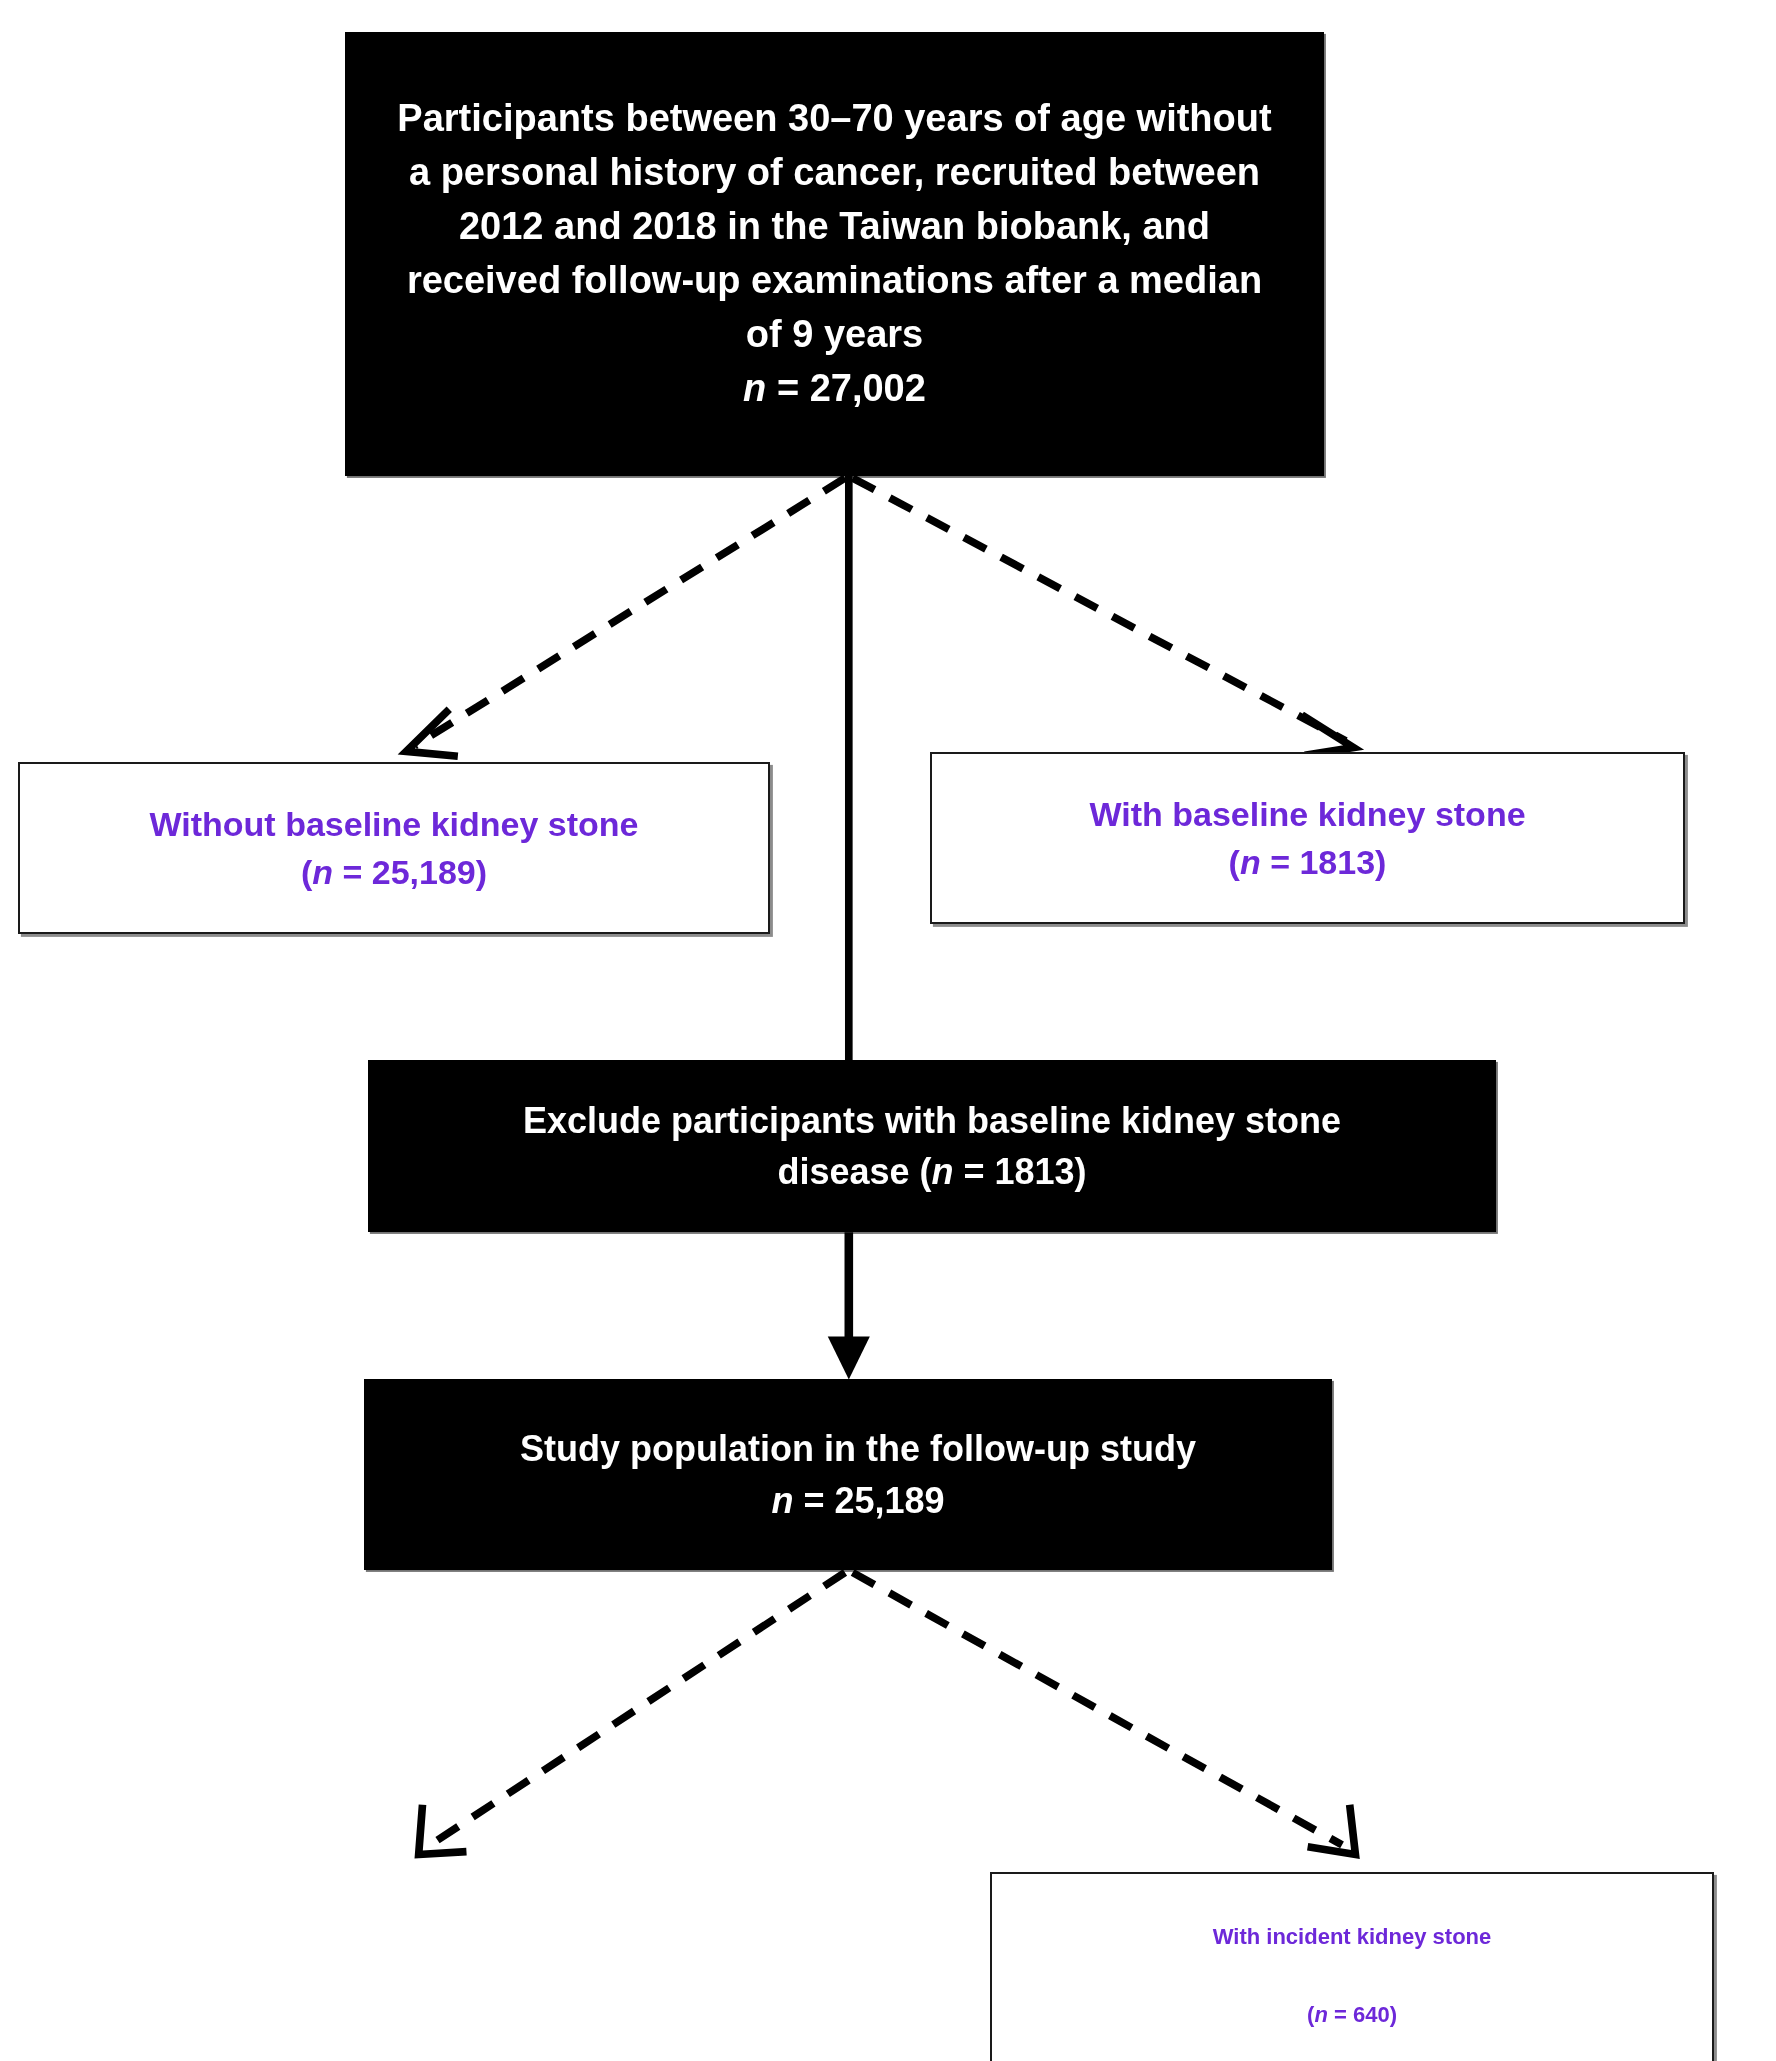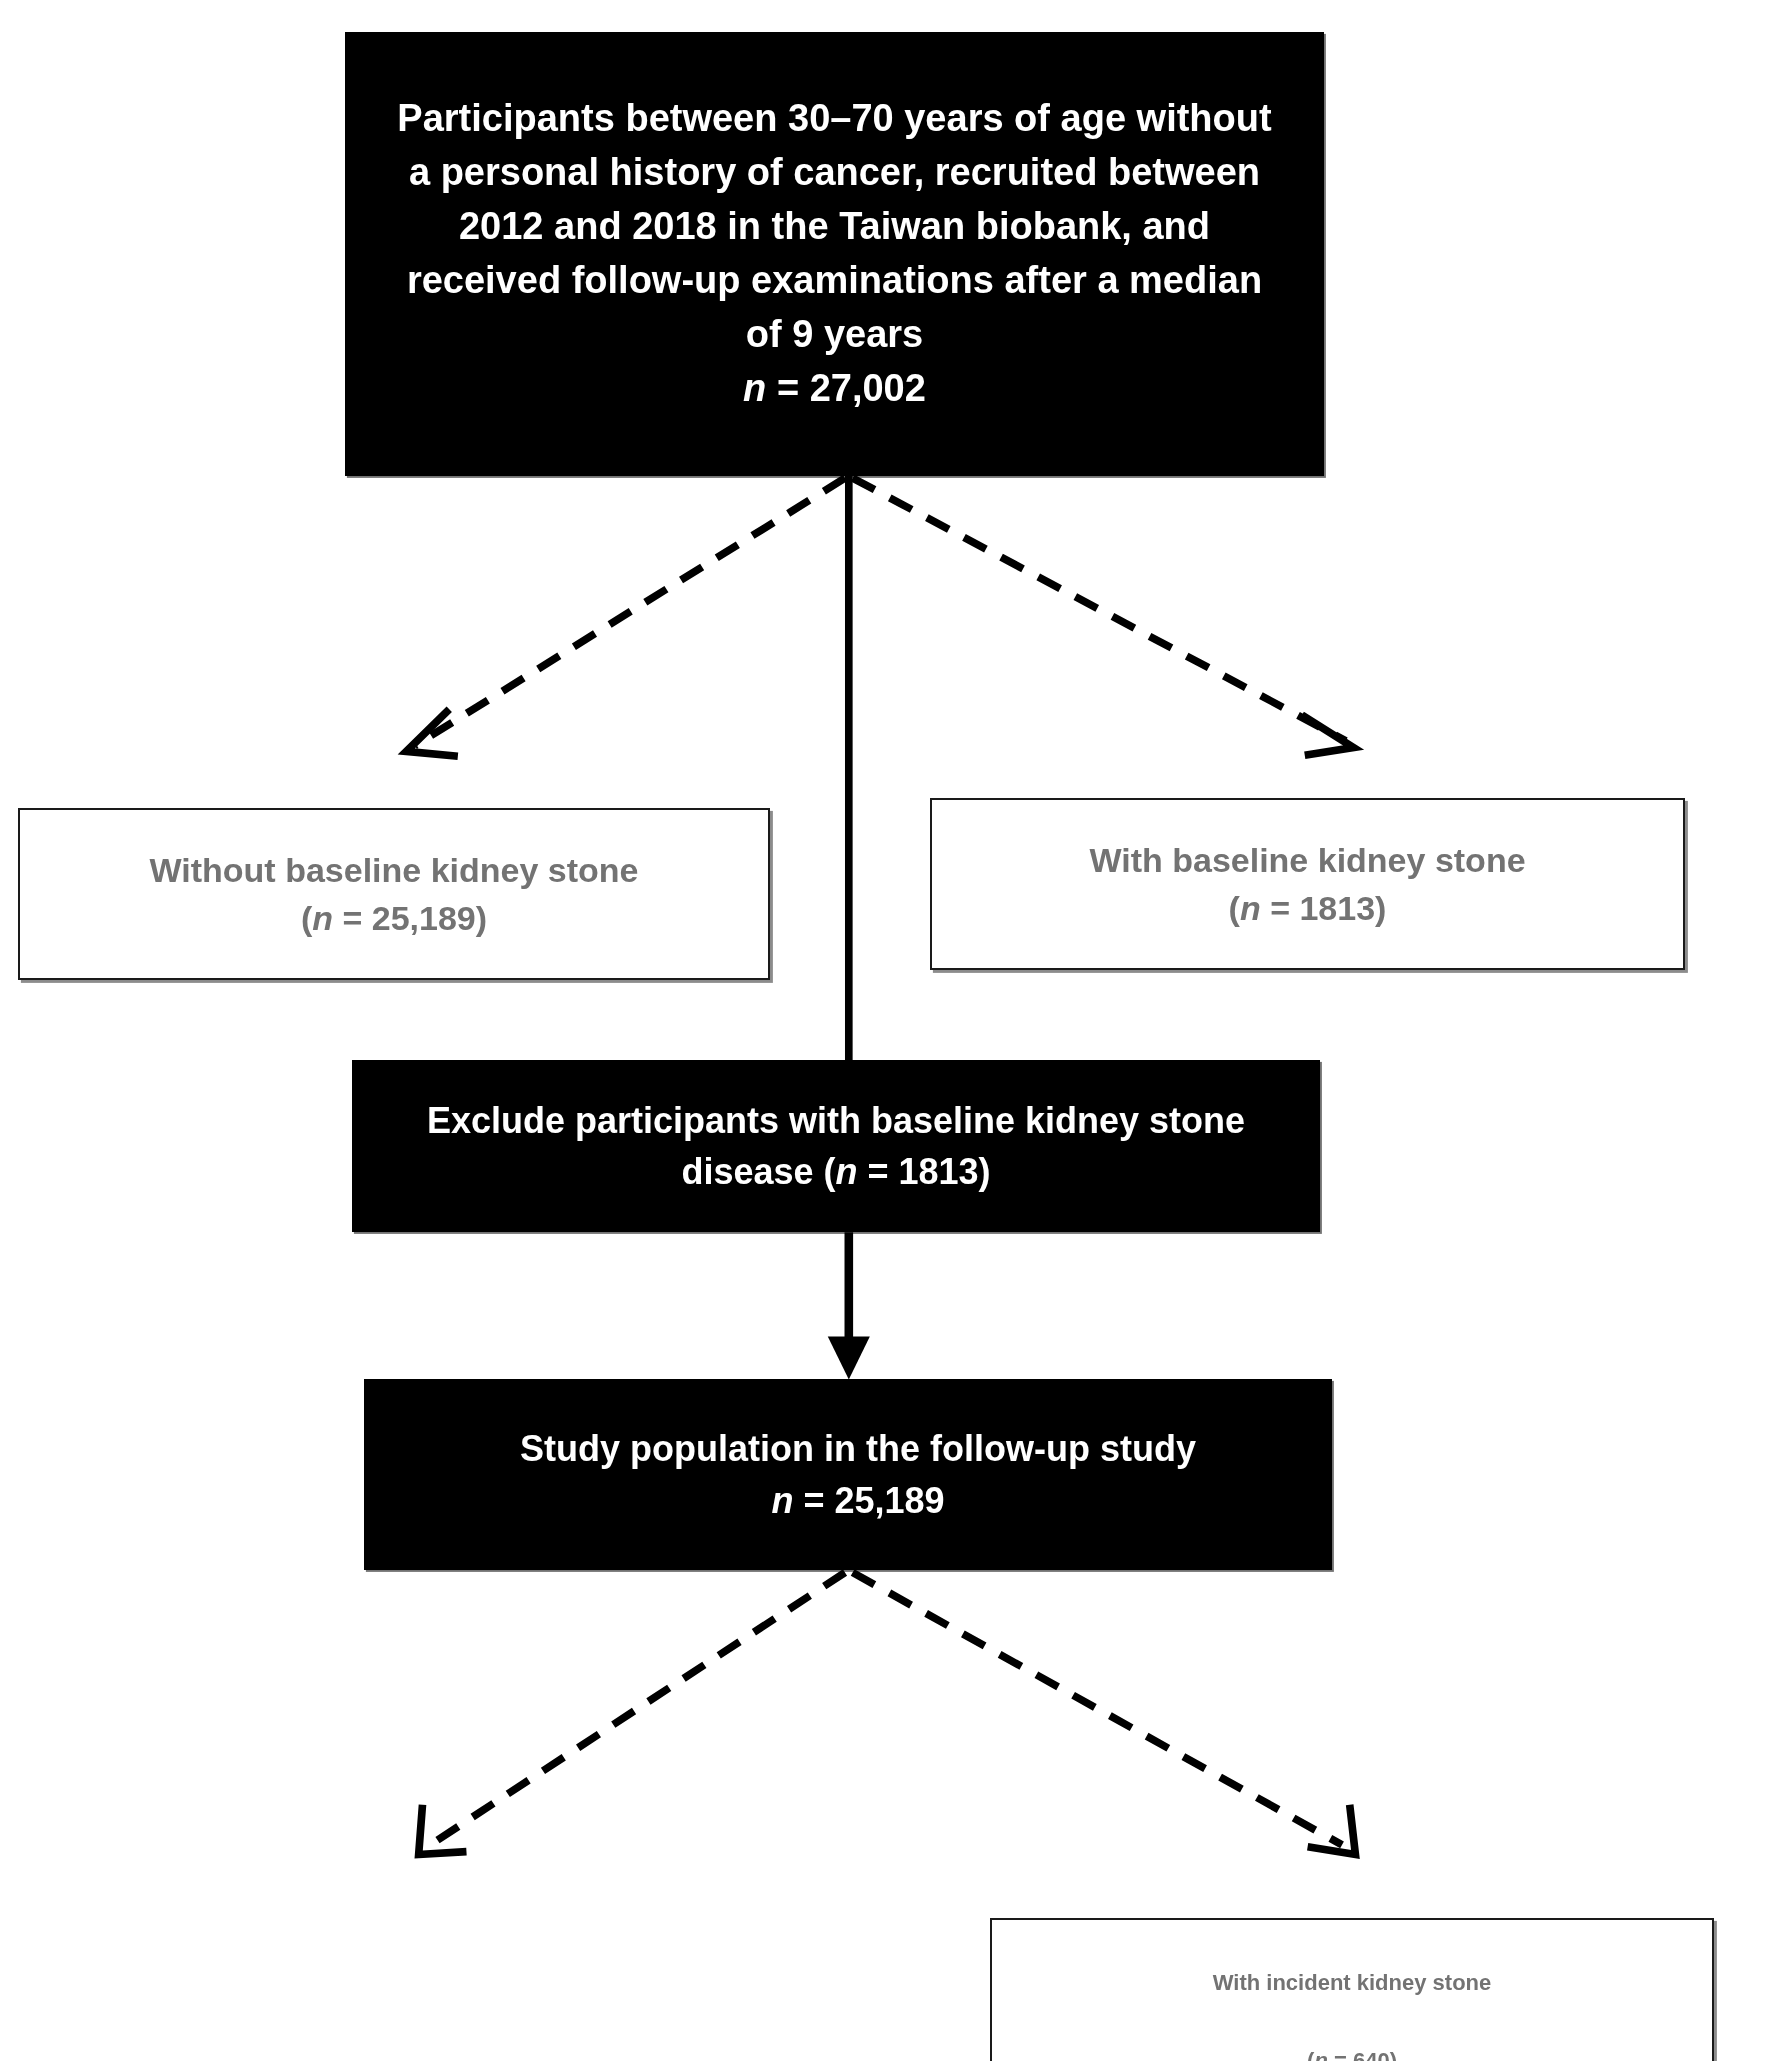--- a/index.html
+++ b/index.html
@@ -35,24 +35,23 @@
 
   .node.filled {
     background: #000000;
     color: #ffffff;
     border: 1px solid #000000;
     box-shadow: 1.9px 1.9px 0 0 rgba(0,0,0,0.55);
   }
 
   .node.outlined {
     background: #ffffff;
-    color: #737373;
+    color: #6d28d9;
     border: 2.9px solid #1a1a1a;
     box-shadow: 2.9px 2.9px 0 0 rgba(0,0,0,0.45);
-    margin-top: 46px;
   }
 
   .node .line {
     display: block;
     white-space: nowrap;
   }
 
   .nvar {
     font-style: italic;
   }
@@ -76,23 +75,23 @@
 
   #node-with-baseline {
     left: 930px;
     top: 752px;
     width: 755px;
     height: 172px;
     font-size: 34px;
   }
 
   #node-exclude {
-    left: 352px;
+    left: 368px;
     top: 1060px;
-    width: 968px;
+    width: 1128px;
     height: 172px;
     font-size: 36px;
   }
 
   #node-study-population {
     left: 364px;
     top: 1379px;
     width: 968px;
     height: 191px;
     font-size: 36px;

